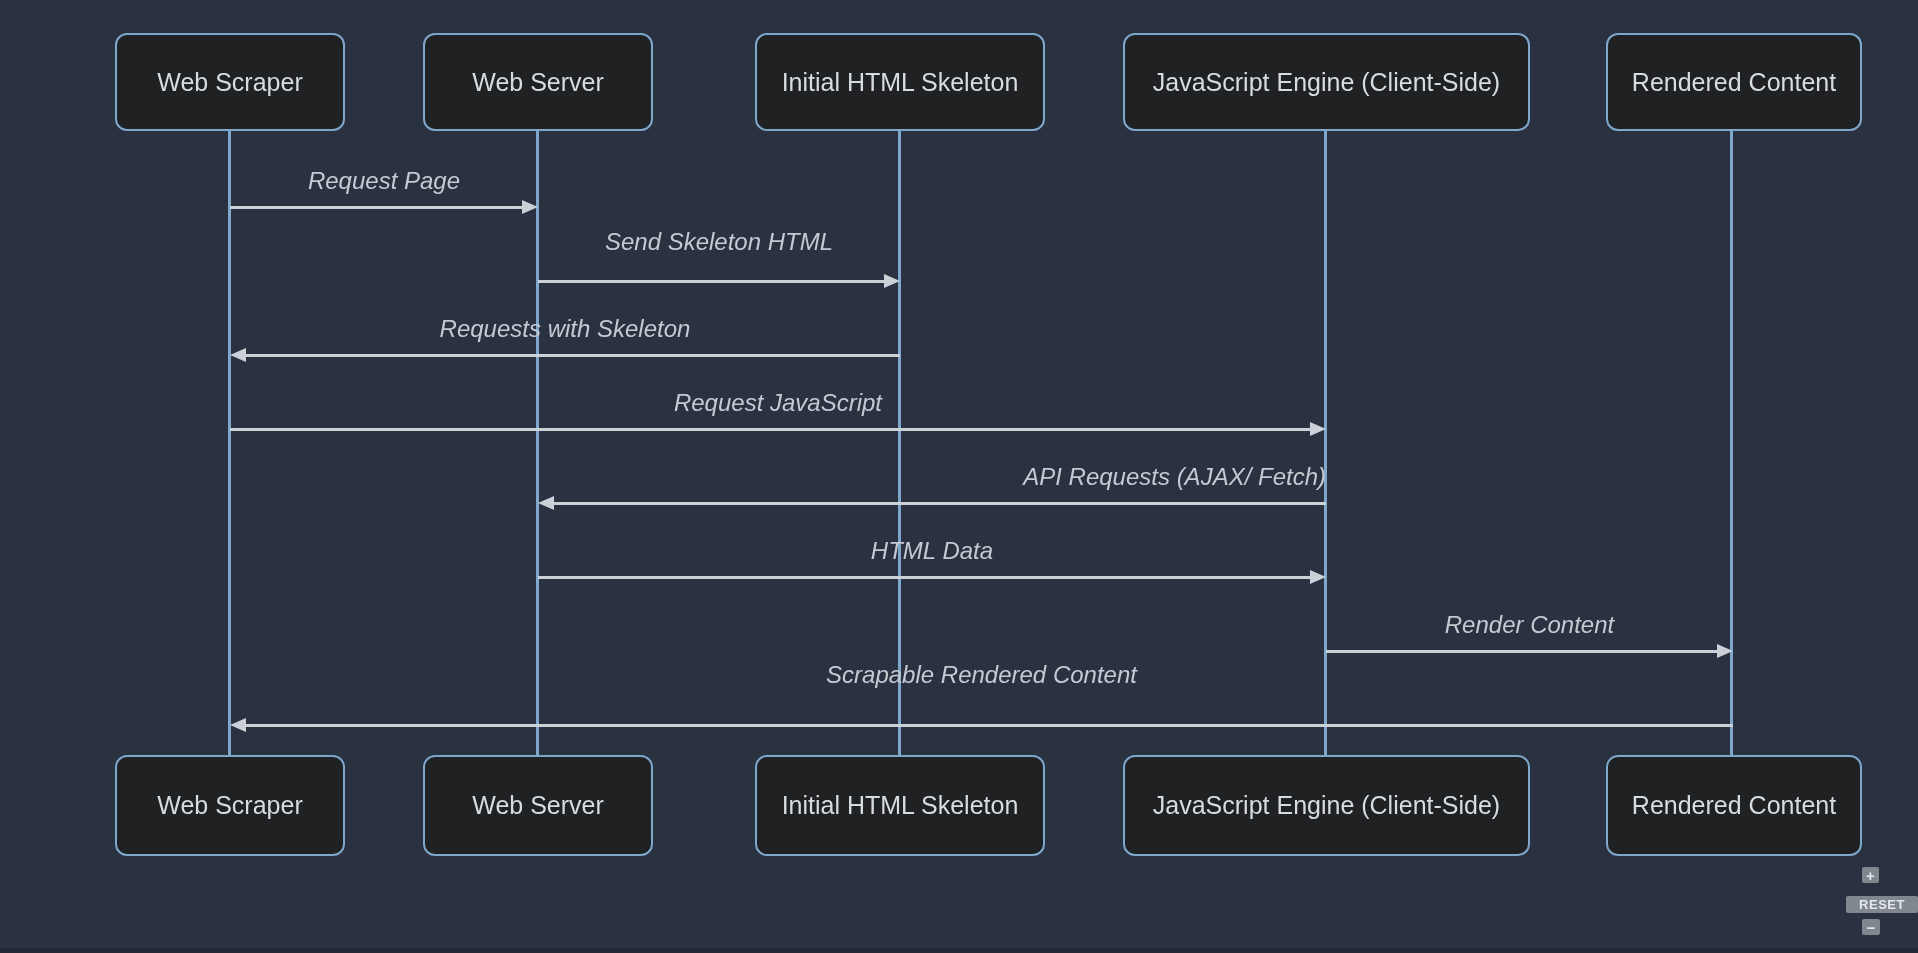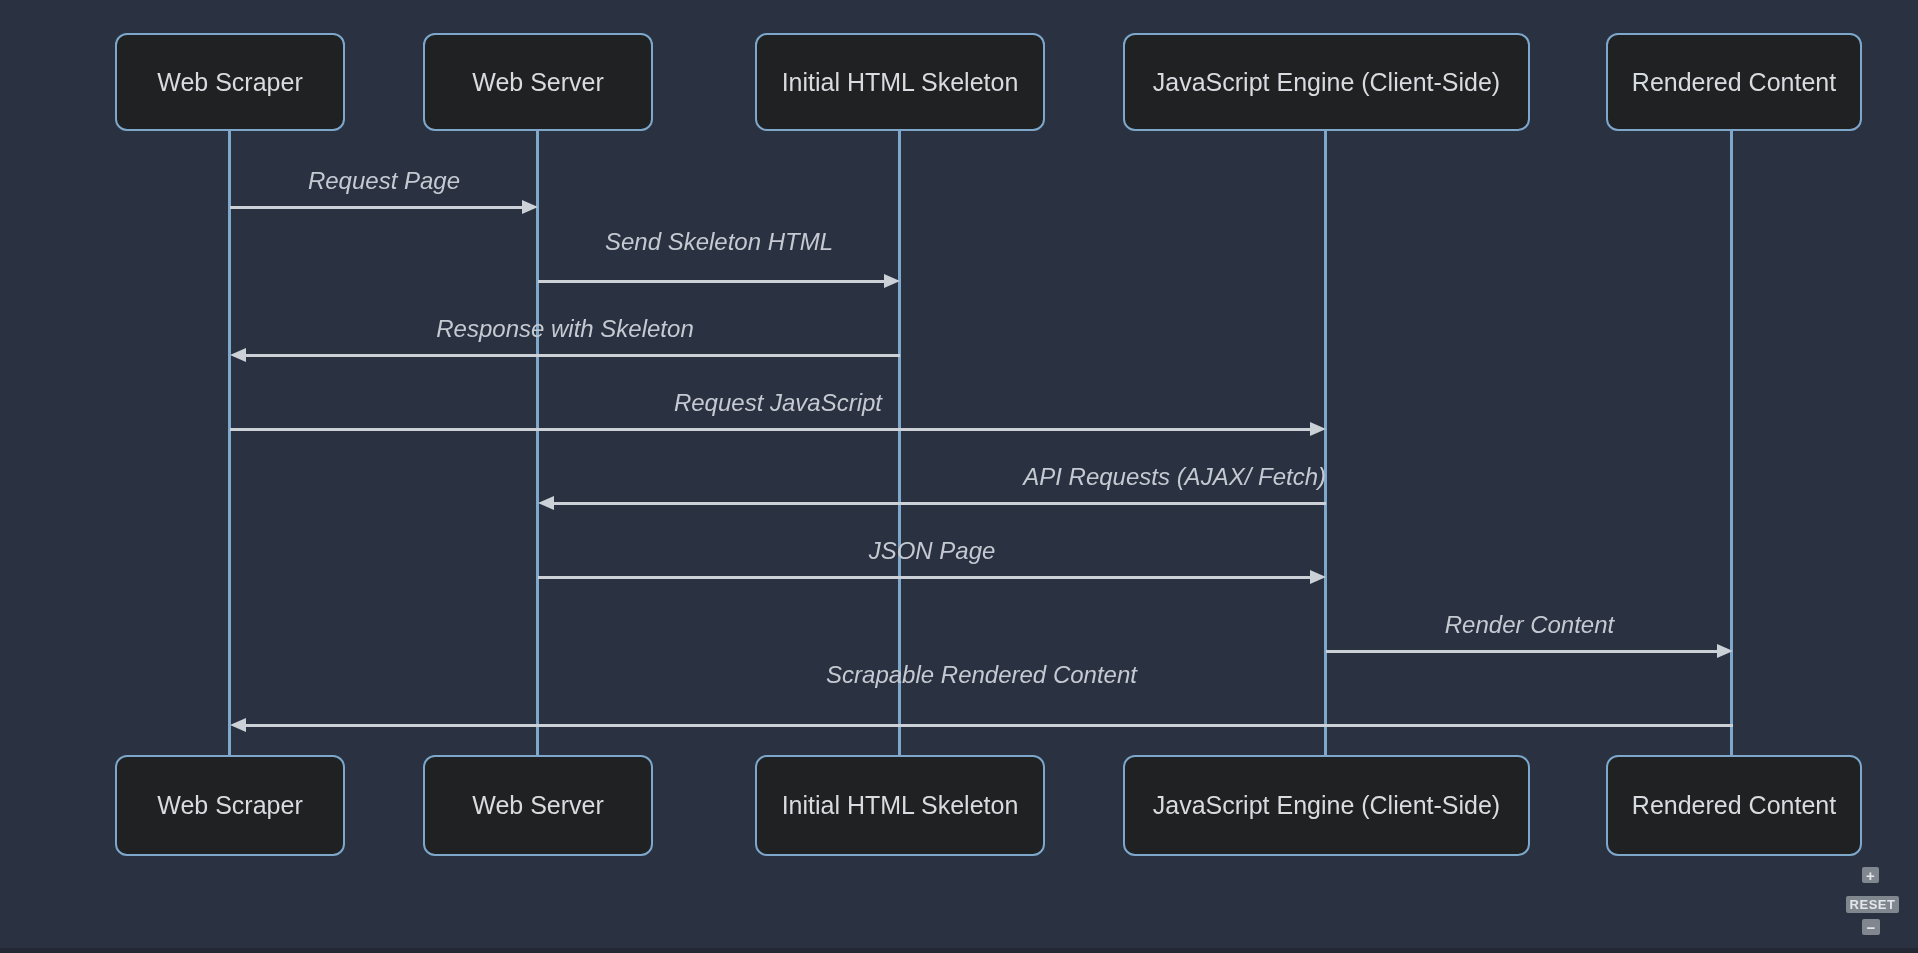--- a/index.html
+++ b/index.html
@@ -67,21 +67,21 @@
     color: #e3e6ea;
     border: none;
     border-radius: 2px;
     display: flex; align-items: center; justify-content: center;
     font-family: "Liberation Sans", sans-serif;
     font-weight: bold;
     padding: 0;
     cursor: pointer;
   }
   #zoom-in-btn    { left: 1862px; top: 867px; width: 17px; height: 16px; font-size: 15px; }
-  #reset-btn      { left: 1846px; top: 896px; width: 53px; height: 17px; font-size: 13px; letter-spacing: 0.5px; }
+  #reset-btn      { left: 1846px; top: 896px; width: 72px; height: 17px; font-size: 13px; letter-spacing: 0.5px; }
   #zoom-out-btn   { left: 1862px; top: 919px; width: 18px; height: 16px; font-size: 15px; }
   #bottom-strip {
     position: absolute;
     left: 0; top: 948px; width: 1918px; height: 5px;
     background: #232834;
   }
 </style>
 </head>
 <body>
 
@@ -105,39 +105,39 @@
     <div class="arrow-right" style="left:522px; top:200px;"></div>
   </div>
 
   <div>
     <div class="msg-label" style="left:538px; top:226px; width:362px;">Send Skeleton HTML</div>
     <div class="msg-line" style="left:538px; top:280px; width:350px;"></div>
     <div class="arrow-right" style="left:884px; top:274px;"></div>
   </div>
 
   <div>
-    <div class="msg-label" style="left:230px; top:313px; width:670px;">Response with Skeleton</div>
+    <div class="msg-label" style="left:230px; top:313px; width:670px;">Requests with Skeleton</div>
     <div class="msg-line" style="left:242px; top:354px; width:658px;"></div>
     <div class="arrow-left" style="left:230px; top:348px;"></div>
   </div>
 
   <div>
     <div class="msg-label" style="left:230px; top:387px; width:1096px;">Request JavaScript</div>
     <div class="msg-line" style="left:230px; top:428px; width:1084px;"></div>
     <div class="arrow-right" style="left:1310px; top:422px;"></div>
   </div>
 
   <div>
     <div class="msg-label" style="left:538px; top:461px; width:788px;text-align:right;">API Requests (AJAX/ Fetch)</div>
     <div class="msg-line" style="left:550px; top:502px; width:776px;"></div>
     <div class="arrow-left" style="left:538px; top:496px;"></div>
   </div>
 
   <div>
-    <div class="msg-label" style="left:538px; top:535px; width:788px;">JSON Page</div>
+    <div class="msg-label" style="left:538px; top:535px; width:788px;">HTML Data</div>
     <div class="msg-line" style="left:538px; top:576px; width:776px;"></div>
     <div class="arrow-right" style="left:1310px; top:570px;"></div>
   </div>
 
   <div>
     <div class="msg-label" style="left:1326px; top:609px; width:407px;">Render Content</div>
     <div class="msg-line" style="left:1326px; top:650px; width:395px;"></div>
     <div class="arrow-right" style="left:1717px; top:644px;"></div>
   </div>
 

